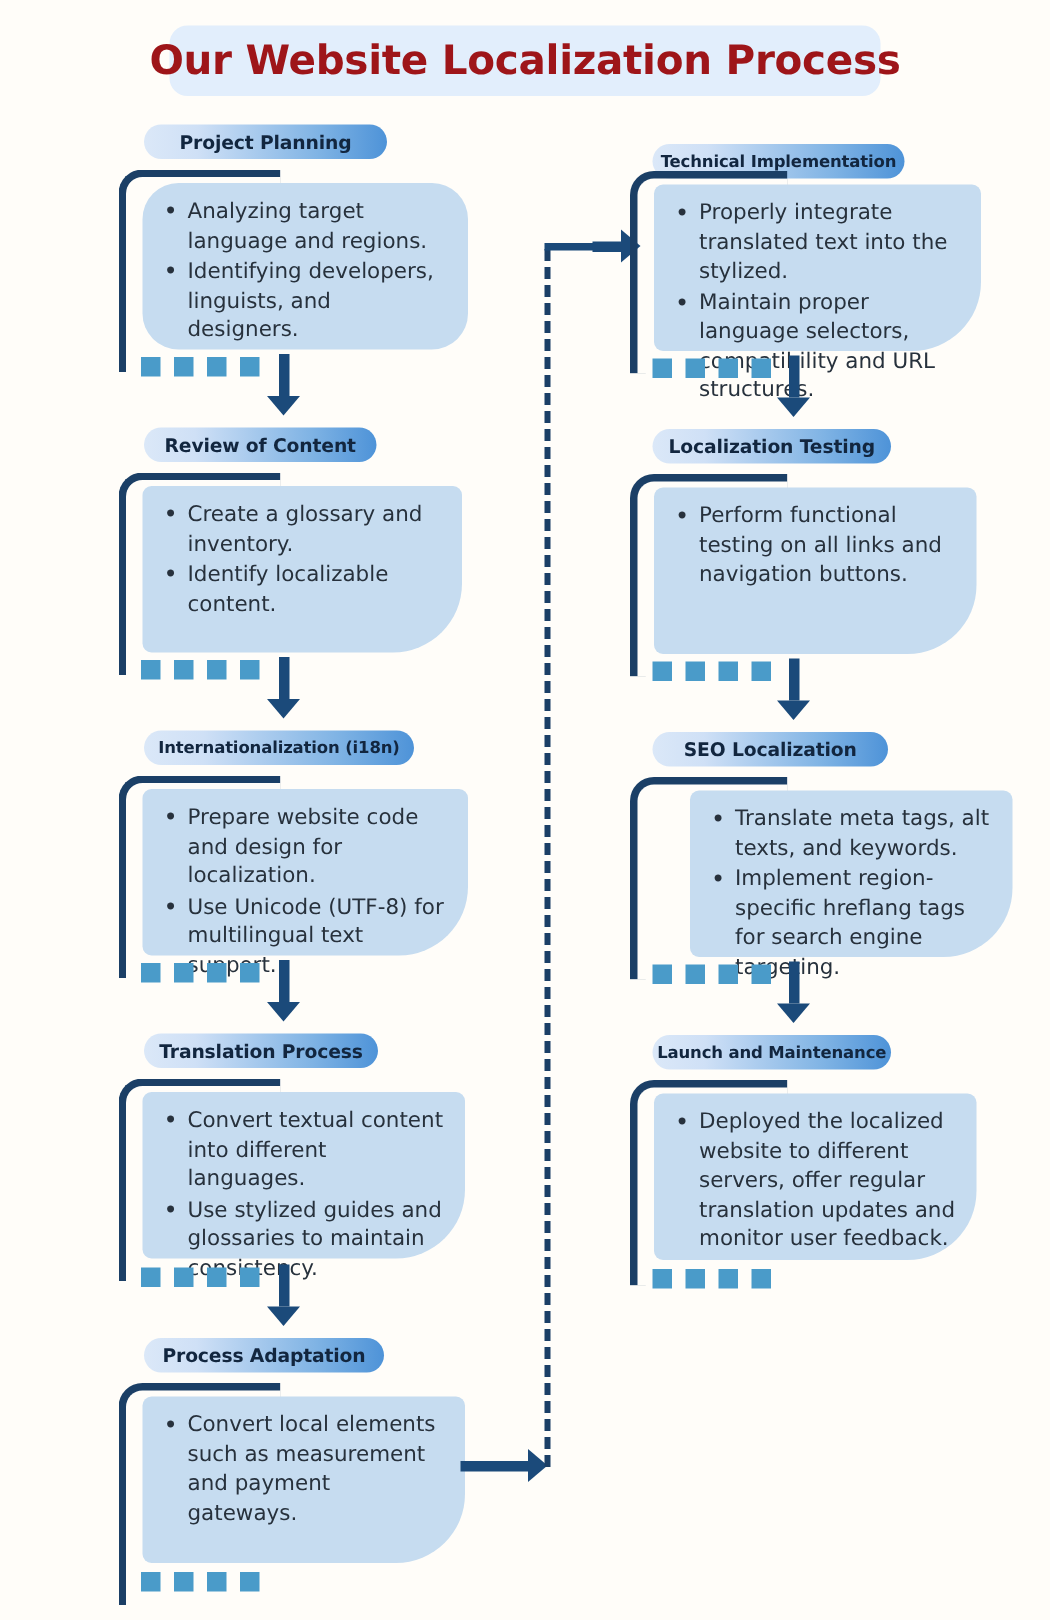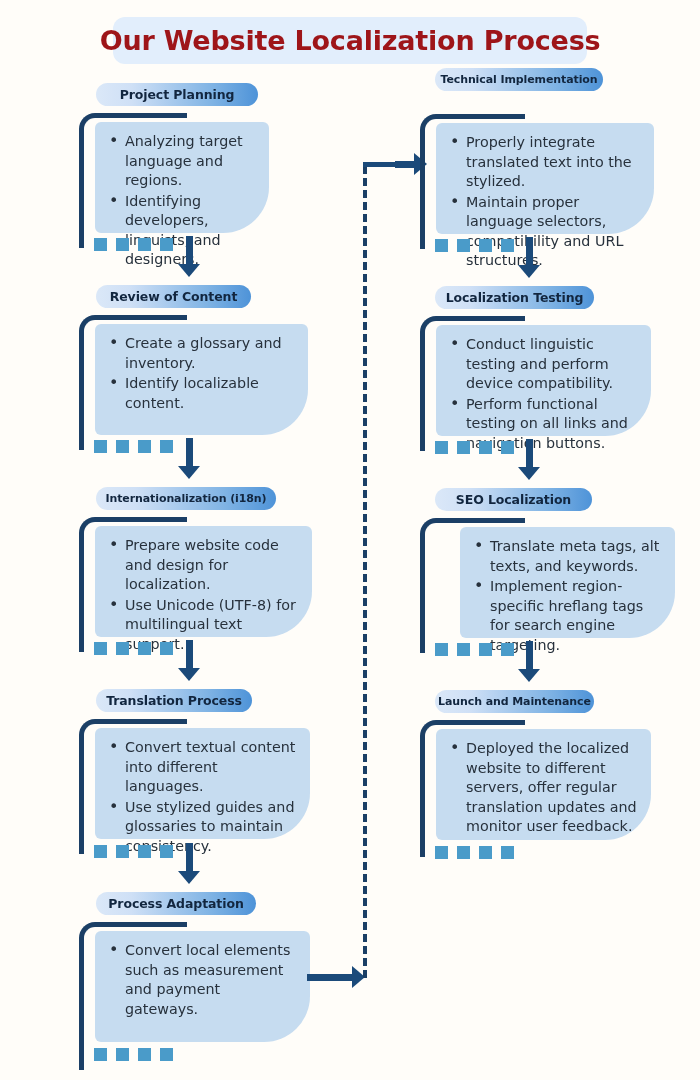--- a/index.html
+++ b/index.html
@@ -169,21 +169,21 @@
 <body>
 
 <div class="title-banner">
   <span class="title-text">Our Website Localization Process</span>
 </div>
 
 <div class="pill" style="left:96px; top:83px; width:162px;">
   <span class="pill-label">Project Planning</span>
 </div>
 <div class="bracket" style="left:79px; top:113px; width:108px; height:135px;"></div>
-<div class="card" style="left:95px; top:122px; width:174px; height:111px;">
+<div class="card" style="left:95px; top:122px; width:217px; height:111px;border-radius:24px;">
   <ul>
     <li>Analyzing target language and regions.</li>
     <li>Identifying developers, linguists, and designers.</li>
   </ul>
 </div>
 <div class="dashes" style="left:94px; top:238px;">
   <span></span>
   <span></span>
   <span></span>
   <span></span>
@@ -279,21 +279,21 @@
 
 <div class="dashed-v" style="left:363px; top:166px; height:812px;"></div>
 
 <div class="elbow-top" style="left:363px; top:162px; width:48px;"></div>
 
 <div class="arrow-right" style="left:395px; top:153px; width:32px;">
   <div class="shaft" style="width:20px;"></div>
   <div class="head" style="left:19px;"></div>
 </div>
 
-<div class="pill" style="left:435px; top:68px; width:168px;">
+<div class="pill" style="left:435px; top:96px; width:168px;">
   <span class="pill-label small">Technical Implementation</span>
 </div>
 <div class="bracket" style="left:420px; top:114px; width:105px; height:135px;"></div>
 <div class="card" style="left:436px; top:123px; width:218px; height:111px;">
   <ul>
     <li>Properly integrate translated text into the stylized.</li>
     <li>Maintain proper language selectors, compatibility and URL structures.</li>
   </ul>
 </div>
 <div class="dashes" style="left:435px; top:239px;">
@@ -306,21 +306,20 @@
   <div class="shaft" style="height:28px;"></div>
   <div class="head" style="top:28px;"></div>
 </div>
 
 <div class="pill" style="left:435px; top:286px; width:159px;">
   <span class="pill-label">Localization Testing</span>
 </div>
 <div class="bracket" style="left:420px; top:316px; width:105px; height:135px;"></div>
 <div class="card" style="left:436px; top:325px; width:215px; height:111px;">
   <ul>
-    <li>Conduct linguistic testing and perform device compatibility.</li>
     <li>Perform functional testing on all links and navigation buttons.</li>
   </ul>
 </div>
 <div class="dashes" style="left:435px; top:441px;">
   <span></span>
   <span></span>
   <span></span>
   <span></span>
 </div>
 <div class="arrow-down" style="left:518px; top:439px; height:41px;">

